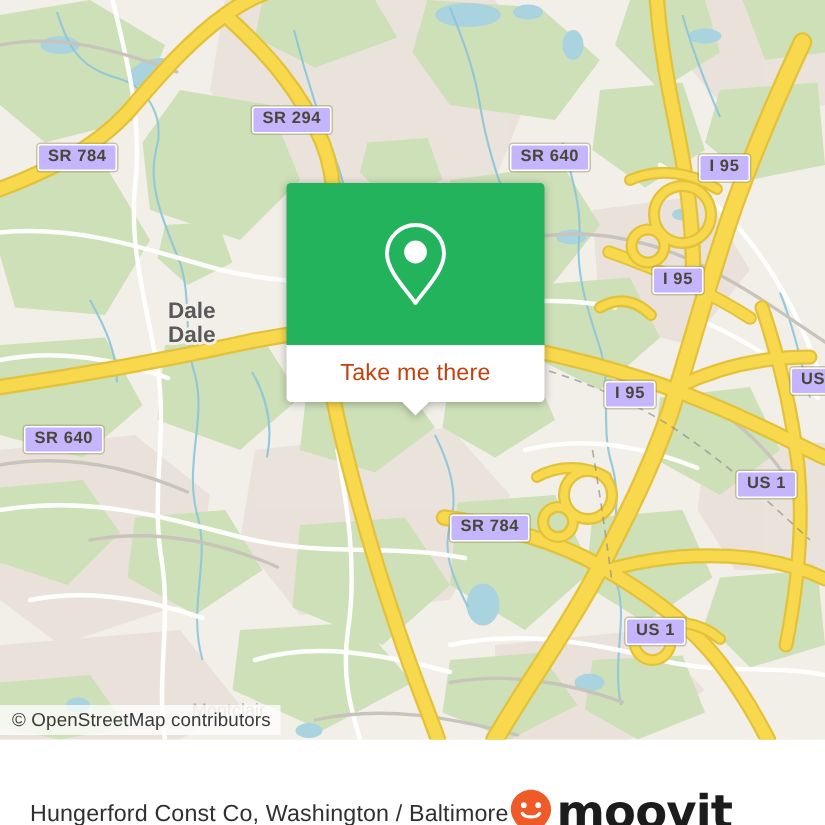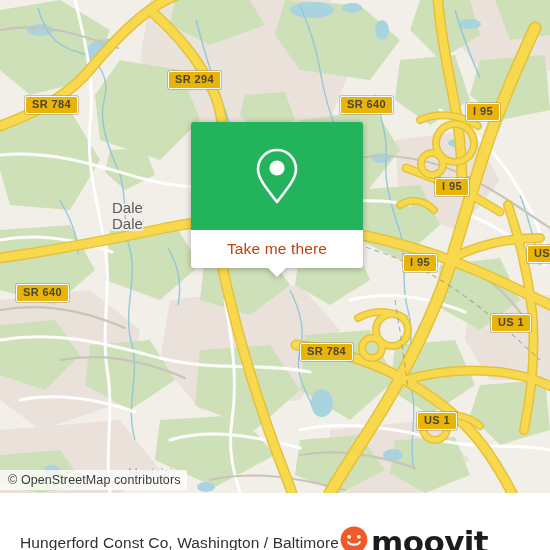--- a/index.html
+++ b/index.html
@@ -119,21 +119,21 @@
     color: #1c1c1c;
     letter-spacing: -0.6px;
     line-height: 1;
     font-family: "DejaVu Sans", sans-serif;
     font-weight: 700;
   }
 
   
   .shield {
     position: absolute;
-    background: #eab308;
+    background: #c4b5fd;
     border: 1.6px solid #ffffff;
     color: #4a4638;
     font-size: 11px;
     font-weight: bold;
     letter-spacing: 0.4px;
     padding: 1px 6px 2px 6px;
     border-radius: 2px;
     box-shadow: 0 0 0 1px rgba(150,140,90,0.45);
     white-space: nowrap;
     line-height: 13px;
@@ -145,20 +145,21 @@
     font-size: 15px;
     line-height: 16px;
     text-align: center;
     text-shadow:
       -1.5px -1.5px 0 #f2efe9, 1.5px -1.5px 0 #f2efe9,
       -1.5px  1.5px 0 #f2efe9, 1.5px  1.5px 0 #f2efe9,
        0 -1.8px 0 #f2efe9, 0 1.8px 0 #f2efe9,
       -1.8px 0 0 #f2efe9, 1.8px 0 0 #f2efe9;
     white-space: nowrap;
     font-family: "Liberation Sans", sans-serif;
+    font-weight: bold;
   }
   .faint-label {
     position: absolute;
     color: #b9b2a6;
     font-size: 12px;
     white-space: nowrap;
     font-family: Liberation Sans, sans-serif;
   }
 </style>
 </head>

